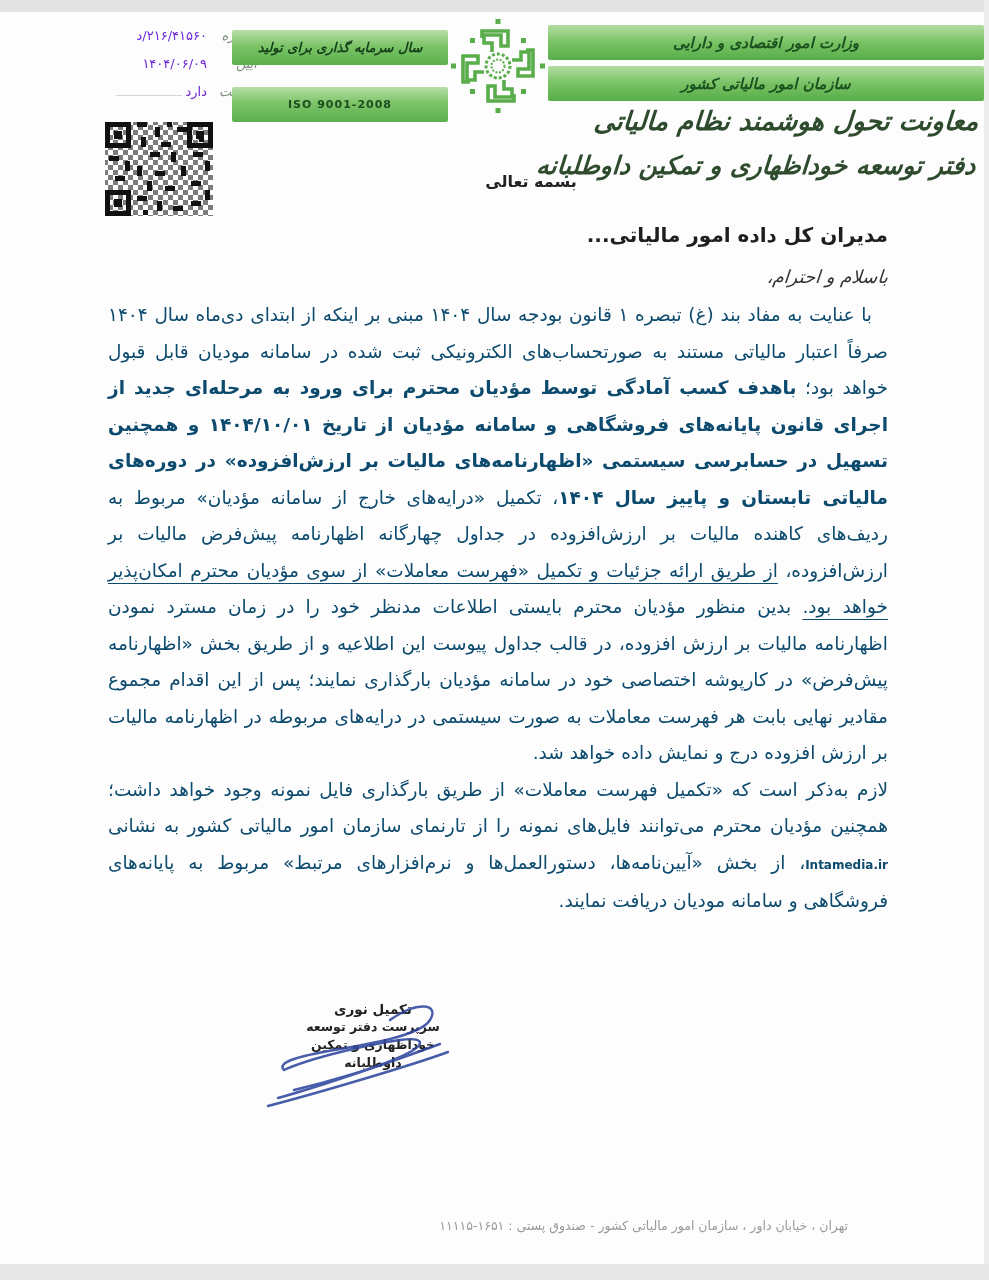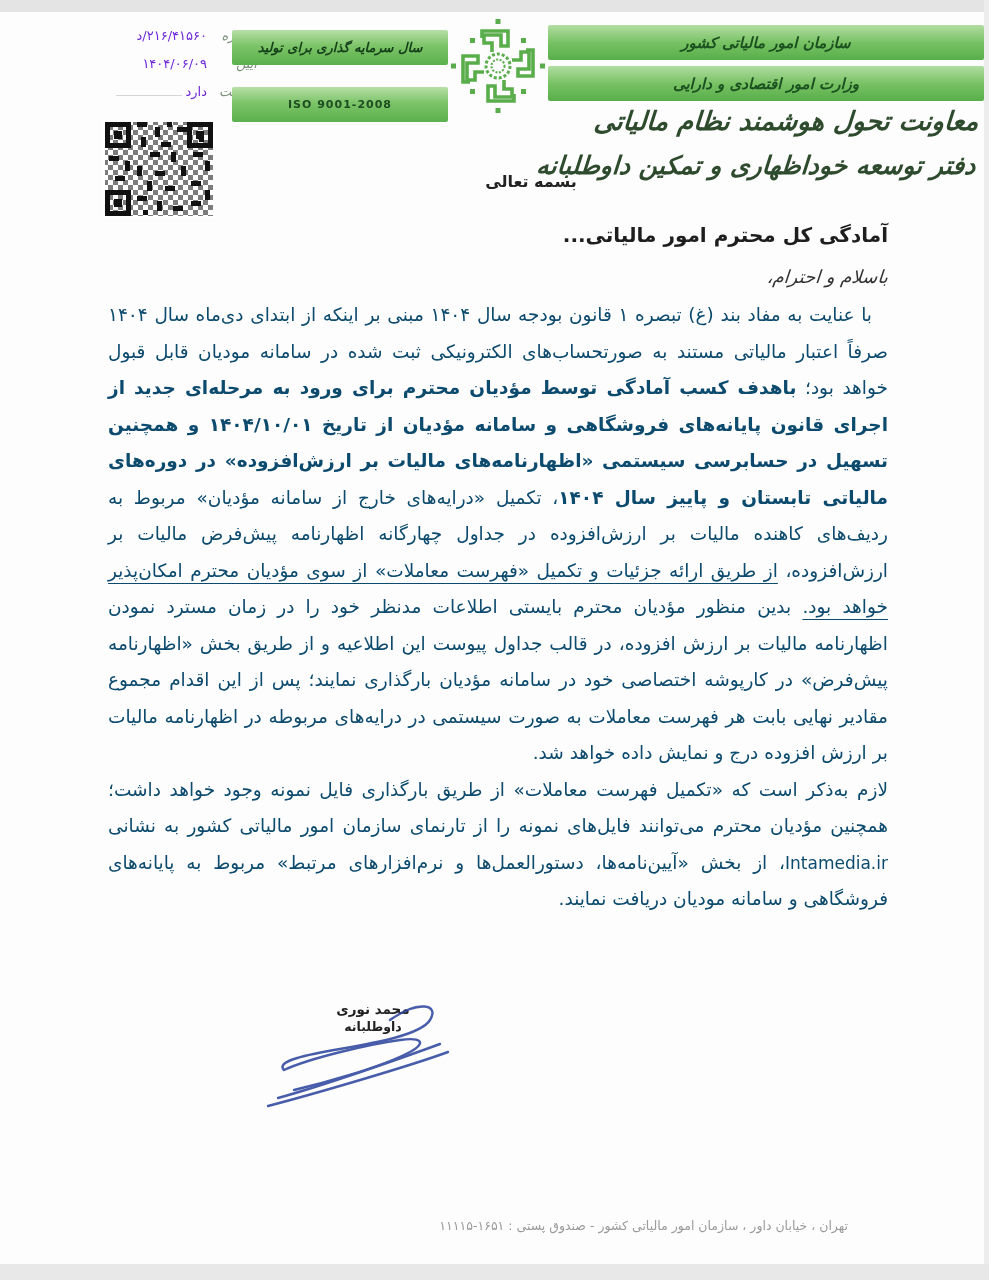--- a/index.html
+++ b/index.html
@@ -53,21 +53,21 @@
   
   .letter{position:absolute;top:220px;right:101px;width:780px;}
   .recipient{font-size:20px;font-weight:bold;line-height:30px;margin-bottom:6px;}
   .subject{font-size:18.5px;line-height:38px;text-align:justify;margin-bottom:4px;}
   .subject .lbl{font-weight:bold;}
   .greeting{font-size:18px;font-style:italic;color:#333;margin:16px 0 10px;transform:skewX(-5deg);width:220px;margin-right:0;}
   .para{font-size:18.5px;line-height:36.5px;text-align:justify;margin:0;color:#0c4a6e;}
   .para.first{text-indent:16px;}
   .b{font-weight:bold;}
   .u{text-decoration:underline;text-underline-offset:6px;text-decoration-thickness:1px;}
-  .latin{font-weight:normal;direction:ltr;unicode-bidi:embed;font-size:17px;}
+  .latin{font-weight:bold;direction:ltr;unicode-bidi:embed;font-size:12px;}
 
   
   .sig-block{position:absolute;top:1000px;left:278px;width:190px;text-align:center;color:#222;}
   .sig-name{font-size:13.5px;font-weight:bold;line-height:18px;}
   .sig-title{font-size:12.5px;font-weight:bold;line-height:18px;}
   .sig-svg{position:absolute;top:1000px;left:250px;width:215px;height:112px;pointer-events:none;}
 
   
   .footer-site{position:absolute;top:1210px;left:255px;font-size:23px;color:#8f8f8f;
     direction:ltr;letter-spacing:.5px;}
@@ -124,24 +124,24 @@
         <rect x="71" y="71" width="5" height="5"></rect>
       <rect x="45.5" y="1" width="5" height="5"></rect>
         <rect x="45.5" y="90" width="5" height="5"></rect>
       <rect x="1" y="45.5" width="5" height="5"></rect>
         <rect x="90" y="45.5" width="5" height="5"></rect>
     </g>
   </svg>
 
   <div class="org-bands">
     <div class="org-band">
+      <span class="org-text">وزارت امور اقتصادی و دارایی</span>
+    </div>
+    <div class="org-band">
       <span class="org-text">سازمان امور مالیاتی کشور</span>
-    </div>
-    <div class="org-band">
-      <span class="org-text">وزارت امور اقتصادی و دارایی</span>
     </div>
   </div>
 
   <div class="dept">
     <div class="dept-line1">معاونت تحول هوشمند نظام مالیاتی</div>
     <div class="dept-line2">دفتر توسعه خوداظهاری و تمکین داوطلبانه</div>
   </div>
 
   <svg class="qr" viewBox="0 0 112 98" aria-hidden="true">
     <defs>
@@ -189,32 +189,33 @@
     <g fill="#111">
       <rect x="11" y="11" width="8" height="8"></rect>
       <rect x="93" y="11" width="8" height="8"></rect>
       <rect x="11" y="79" width="8" height="8"></rect>
     </g>
   </svg>
 
   <div class="bismillah">بسمه تعالی</div>
 
   <div class="letter">
-    <div class="recipient">آمادگی کل محترم امور مالیاتی...</div>
+    <div class="recipient">مدیران کل داده امور مالیاتی...</div>
 
 
     <div class="greeting">باسلام و احترام،</div>
 
     <p class="para first"><span>با عنایت به مفاد بند (غ) تبصره ۱ قانون بودجه سال ۱۴۰۴ مبنی بر اینکه از ابتدای دی‌ماه سال ۱۴۰۴ صرفاً اعتبار مالیاتی مستند به صورتحساب‌های الکترونیکی ثبت شده در سامانه مودیان قابل قبول خواهد بود؛ </span><span class="b">باهدف کسب آمادگی توسط مؤدیان محترم برای ورود به مرحله‌ای جدید از اجرای قانون پایانه‌های فروشگاهی و سامانه مؤدیان از تاریخ ۱۴۰۴/۱۰/۰۱ و همچنین تسهیل در حسابرسی سیستمی «اظهارنامه‌های مالیات بر ارزش‌افزوده» در دوره‌های مالیاتی تابستان و پاییز سال ۱۴۰۴</span><span>، تکمیل «درایه‌های خارج از سامانه مؤدیان» مربوط به ردیف‌های کاهنده مالیات بر ارزش‌افزوده در جداول چهارگانه اظهارنامه پیش‌فرض مالیات بر ارزش‌افزوده، </span><span class="u">از طریق ارائه جزئیات و تکمیل «فهرست معاملات» از سوی مؤدیان محترم امکان‌پذیر خواهد بود.</span><span> بدین منظور مؤدیان محترم بایستی اطلاعات مدنظر خود را در زمان مسترد نمودن اظهارنامه مالیات بر ارزش افزوده، در قالب جداول پیوست این اطلاعیه و از طریق بخش «اظهارنامه پیش‌فرض» در کارپوشه اختصاصی خود در سامانه مؤدیان بارگذاری نمایند؛ پس از این اقدام مجموع مقادیر نهایی بابت هر فهرست معاملات به صورت سیستمی در درایه‌های مربوطه در اظهارنامه مالیات بر ارزش افزوده درج و نمایش داده خواهد شد.</span></p>
 
     <p class="para"><span>لازم به‌ذکر است که «تکمیل فهرست معاملات» از طریق بارگذاری فایل نمونه وجود خواهد داشت؛ همچنین مؤدیان محترم می‌توانند فایل‌های نمونه را از تارنمای سازمان امور مالیاتی کشور به نشانی </span><span class="latin">Intamedia.ir</span><span>، از بخش «آیین‌نامه‌ها، دستورالعمل‌ها و نرم‌افزارهای مرتبط» مربوط به پایانه‌های فروشگاهی و سامانه مودیان دریافت نمایند.</span></p>
   </div>
 
   <div class="sig-block">
-    <div class="sig-name">محمد نوری</div>
+    <div class="sig-name">تکمیل نوری</div>
+    <div class="sig-title">سرپرست دفتر توسعه خوداظهاری و تمکین</div>
     <div class="sig-title">داوطلبانه</div>
   </div>
   <svg class="sig-svg" viewBox="0 0 215 112" aria-hidden="true">
     <g fill="none" stroke="#30479f" stroke-width="2.4" stroke-linecap="round" opacity="0.88">
       <path d="M140,20 C168,0 190,4 180,20 C170,36 118,44 84,50 C50,56 26,62 34,70"></path>
       <path d="M34,70 C60,58 120,44 150,40 C170,37 178,42 160,52 C130,68 70,84 44,90"></path>
       <path d="M28,98 C72,86 152,58 190,44"></path>
       <path d="M18,106 C64,94 160,66 198,52"></path>
     </g>
   </svg>

